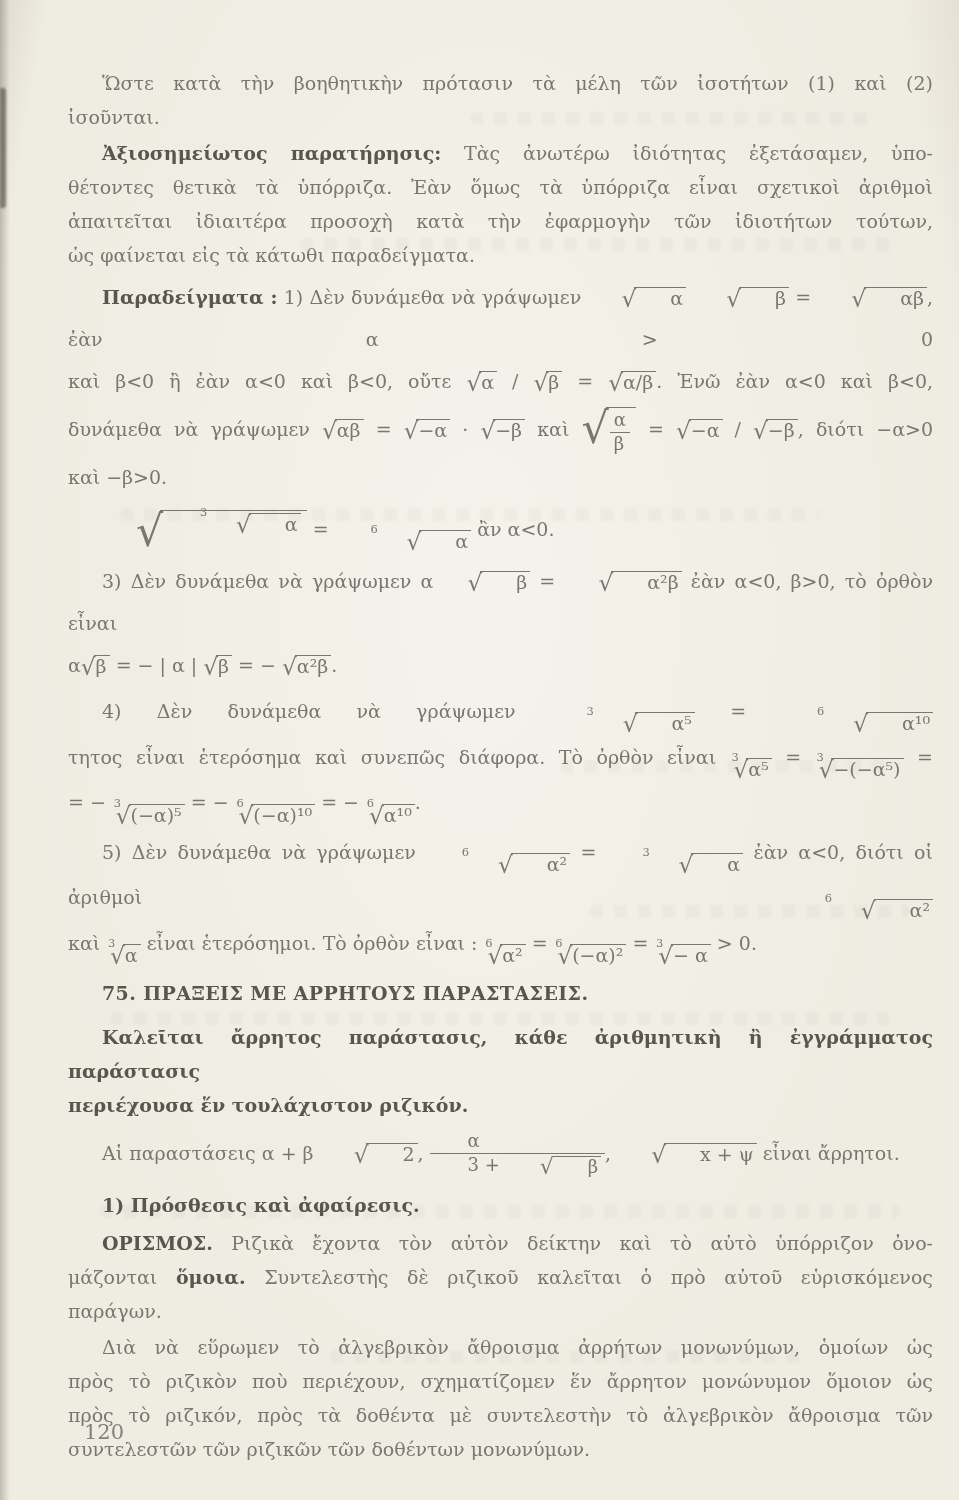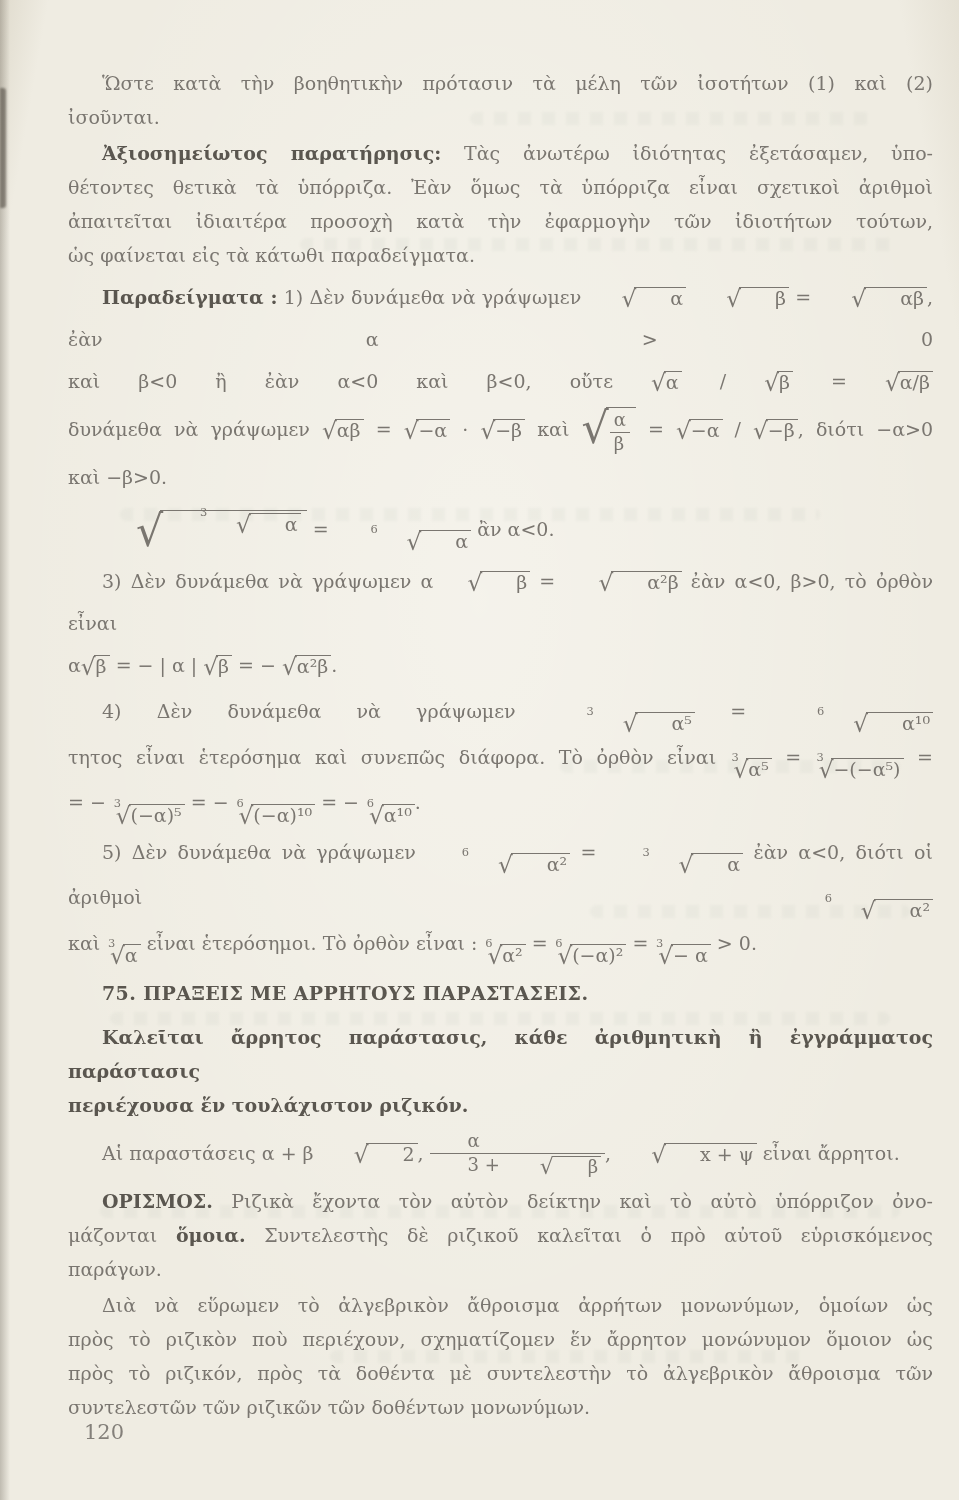--- a/index.html
+++ b/index.html
@@ -101,21 +101,21 @@
           </span><span class="t">, ἐὰν α &gt; 0</span></div>
         <div class="line just"><span class="t">καὶ β&lt;0 ἢ ἐὰν α&lt;0 καὶ β&lt;0, οὔτε </span><span class="rad">
             <span class="vsign">√</span>
             <span class="bar">α</span>
           </span><span class="t"> / </span><span class="rad">
             <span class="vsign">√</span>
             <span class="bar">β</span>
           </span><span class="t"> = </span><span class="rad">
             <span class="vsign">√</span>
             <span class="bar">α/β</span>
-          </span></div>
+          </span><span class="t">. Ἐνῶ ἐὰν α&lt;0 καὶ β&lt;0,</span></div>
         <div class="line just tall"><span class="t">δυνάμεθα νὰ γράψωμεν </span><span class="rad">
             <span class="vsign">√</span>
             <span class="bar">αβ</span>
           </span><span class="t"> = </span><span class="rad">
             <span class="vsign">√</span>
             <span class="bar">−α</span>
           </span><span class="t"> · </span><span class="rad">
             <span class="vsign">√</span>
             <span class="bar">−β</span>
           </span><span class="t"> καὶ </span><span class="rad tall">
@@ -250,20 +250,23 @@
             <span class="num">α</span>
             <span class="den">3 + <span class="rad">
                 <span class="vsign">√</span>
                 <span class="bar">β</span>
               </span></span>
           </span><span class="t">, </span><span class="rad">
             <span class="vsign">√</span>
             <span class="bar">x + ψ</span>
           </span><span class="t"> εἶναι ἄρρητοι.</span></div>
       </div>
+      <div class="block k-heading2">
+        <div class="line indent last"><span class="b">1) Πρόσθεσις καὶ ἀφαίρεσις.</span></div>
+      </div>
       <div class="block k-para">
         <div class="line indent just"><span class="b">ΟΡΙΣΜΟΣ.</span><span class="t"> Ριζικὰ ἔχοντα τὸν αὐτὸν δείκτην καὶ τὸ αὐτὸ ὑπόρριζον ὀνο-</span></div>
         <div class="line just"><span class="t">μάζονται </span><span class="b">ὅμοια.</span><span class="t"> Συντελεστὴς δὲ ριζικοῦ καλεῖται ὁ πρὸ αὐτοῦ εὑρισκόμενος</span></div>
         <div class="line last"><span class="t">παράγων.</span></div>
       </div>
       <div class="block k-para">
         <div class="line indent just"><span class="t">Διὰ νὰ εὕρωμεν τὸ ἀλγεβρικὸν ἄθροισμα ἀρρήτων μονωνύμων, ὁμοίων ὡς</span></div>
         <div class="line just"><span class="t">πρὸς τὸ ριζικὸν ποὺ περιέχουν, σχηματίζομεν ἕν ἄρρητον μονώνυμον ὅμοιον ὡς</span></div>
         <div class="line just"><span class="t">πρὸς τὸ ριζικόν, πρὸς τὰ δοθέντα μὲ συντελεστὴν τὸ ἀλγεβρικὸν ἄθροισμα τῶν</span></div>
         <div class="line last"><span class="t">συντελεστῶν τῶν ριζικῶν τῶν δοθέντων μονωνύμων.</span></div>

